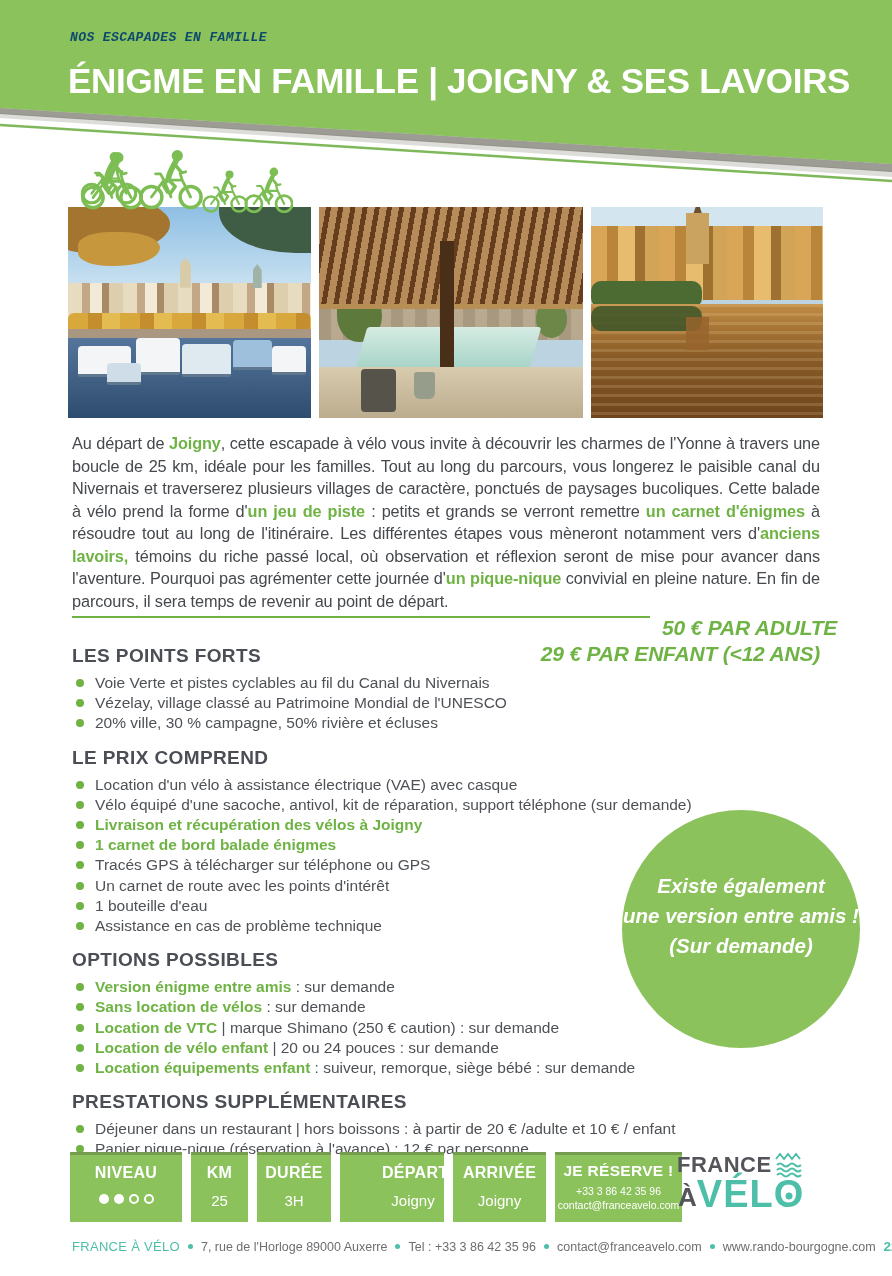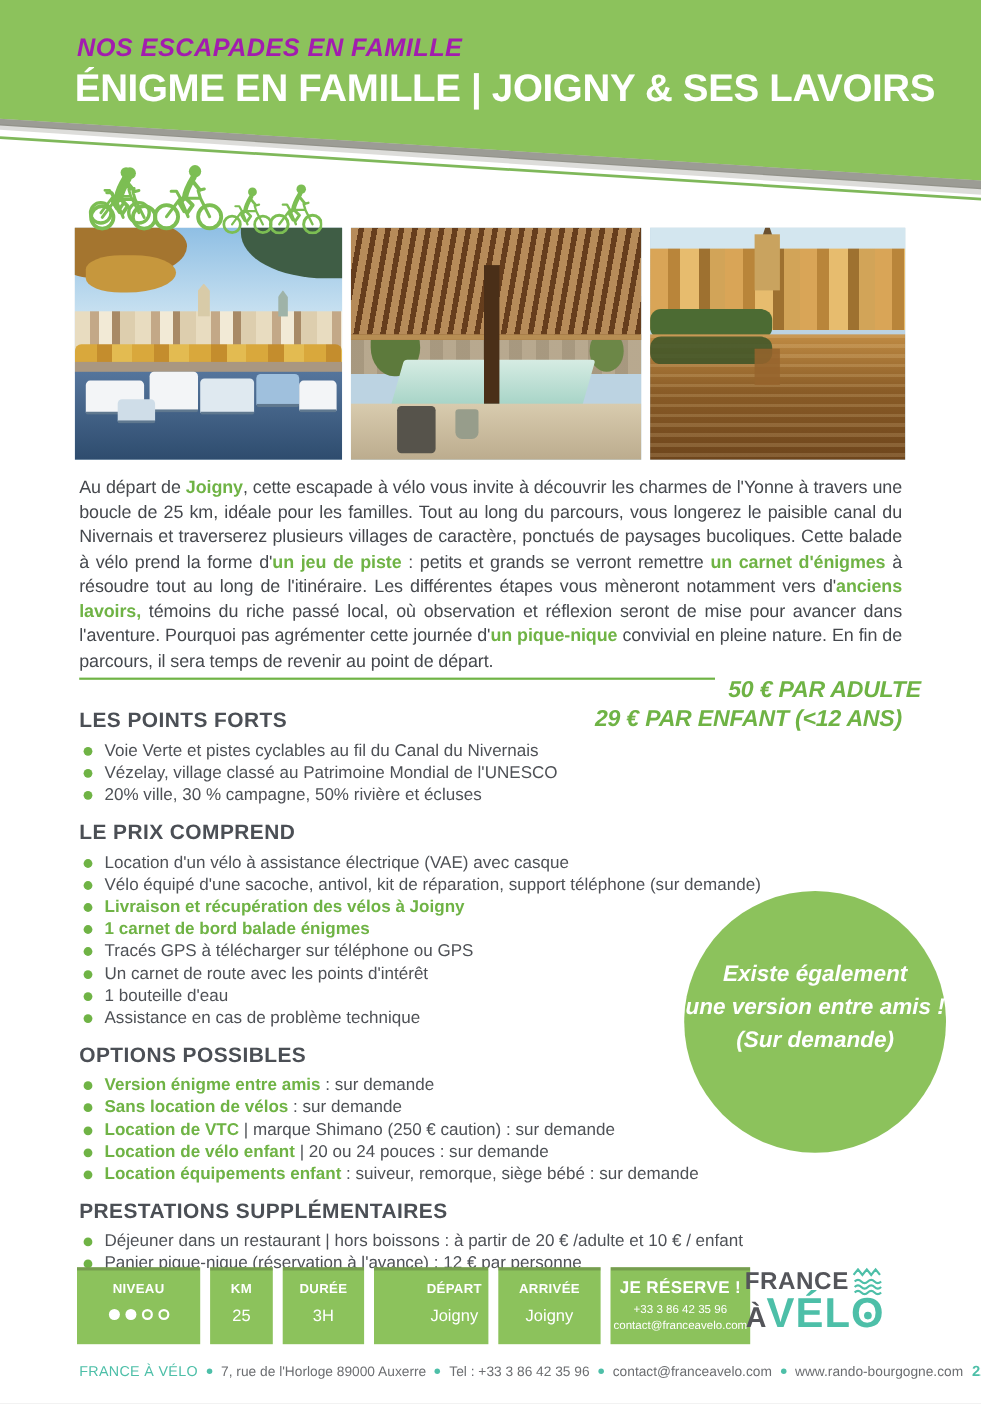--- a/index.html
+++ b/index.html
@@ -1,21 +1,21 @@
 <!DOCTYPE html>
 <html><head>
 <meta charset="utf-8">
 <style>
   html,body{margin:0;padding:0;background:#e8e8e8;}
   .page{position:relative;width:892px;height:1276px;background:#fff;overflow:hidden;
         font-family:"Liberation Sans",sans-serif;margin:0 auto;}
   
   .banner-svg{position:absolute;top:0;left:0;z-index:1;}
-  .eyebrow{position:absolute;left:70px;top:30px;z-index:2;color:#a21caf;font-size:23px;
-           font-weight:bold;font-style:italic;letter-spacing:.4px;}
+  .eyebrow{position:absolute;left:70px;top:30px;z-index:2;color:#0c4a6e;font-size:13px;
+           font-weight:bold;font-style:italic;letter-spacing:.4px;font-family:Liberation Mono, monospace;}
   .page-title{position:absolute;left:68px;top:61px;z-index:2;color:#fff;font-size:35px;
               font-weight:bold;letter-spacing:-.3px;white-space:nowrap;}
   
   .cyclists{position:absolute;left:78px;top:147px;z-index:3;}
   
   .photos{position:absolute;left:68px;top:207px;width:755px;height:211px;display:flex;gap:8px;z-index:2;}
   .photo{position:relative;overflow:hidden;height:211px;background:#bcd3e2;}
   .photo>div{position:absolute;}
   .ph1{width:243px;}.ph2{width:264px;}.ph3{width:232px;}
   
@@ -67,21 +67,21 @@
   .bdot{width:8px;height:8px;border-radius:50%;background:#6FB345;flex:none;margin-top:6px;}
   
   .badge{position:absolute;left:622px;top:810px;width:238px;height:238px;border-radius:50%;
          background:#8CC25C;z-index:1;display:flex;flex-direction:column;justify-content:center;
          align-items:center;text-align:center;color:#fff;font-weight:bold;font-style:italic;
          font-size:20.5px;line-height:30px;padding-bottom:26px;box-sizing:border-box;}
   
   .infobar{position:absolute;left:70px;top:1152px;display:flex;gap:9px;z-index:2;}
   .ibox{background:#8CC25C;color:#fff;text-align:center;height:70px;box-sizing:border-box;
         padding-top:12px;box-shadow:inset 0 3px 0 rgba(70,72,50,.30);}
-  .ibox .lbl{font-size:12px;font-weight:bold;letter-spacing:.3px;}
+  .ibox .lbl{font-size:16px;font-weight:bold;letter-spacing:.3px;}
   .ibox .val{font-size:15px;margin-top:10px;}
   .w-niveau{width:112px;}.w-km{width:57px;}.w-duree{width:74px;}
   .w-depart{width:104px;padding-left:42px;}.w-arrivee{width:93px;text-align:center;}
   .w-reserve{width:127px;padding-top:10px;cursor:pointer;}
   .w-reserve .lbl{font-size:15.5px;}
   .w-reserve .small{font-size:10.5px;margin-top:5px;}
   .w-reserve .small+.small{margin-top:2px;}
   .dots{display:flex;gap:5px;justify-content:center;margin-top:12px;}
   .dots span{width:10px;height:10px;border-radius:50%;box-sizing:border-box;}
   .dot-f{background:#fff;}

